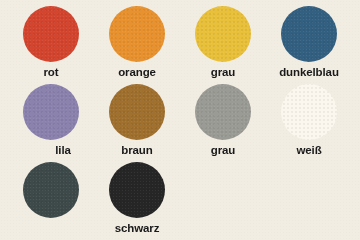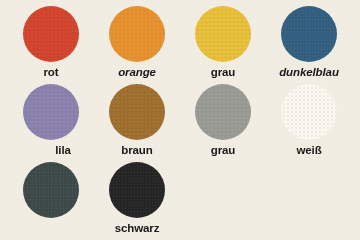--- a/index.html
+++ b/index.html
@@ -102,33 +102,33 @@
 <div id="color-chart" style="background: rgb(242, 237, 227);">
   <div class="grid">
 
     <div class="cell">
       <div class="swatch" style="background-color: rgb(211, 69, 46);"></div>
       <div class="label" style="color: rgb(26, 26, 26);">rot</div>
     </div>
 
     <div class="cell">
       <div class="swatch" style="background-color: rgb(232, 146, 47);"></div>
-      <div class="label" style="color: rgb(26, 26, 26); font-style: italic;">orange</div>
+      <div class="label" style="color: rgb(26, 26, 26);">orange</div>
     </div>
 
     <div class="cell">
       <div class="swatch" style="background-color: rgb(233, 192, 58);"></div>
       <div class="label" style="color: rgb(26, 26, 26);">grau</div>
     </div>
 
 
 
     <div class="cell">
       <div class="swatch" style="background-color: rgb(51, 96, 128);"></div>
-      <div class="label" style="color: rgb(26, 26, 26); font-style: italic;">dunkelblau</div>
+      <div class="label" style="color: rgb(26, 26, 26);">dunkelblau</div>
     </div>
 
     <div class="cell">
       <div class="swatch" style="background-color: rgb(139, 130, 174);"></div>
       <div class="label" style="color: rgb(26, 26, 26); margin-left: 24px;">lila</div>
     </div>
 
     <div class="cell">
       <div class="swatch" style="background-color: rgb(160, 112, 47);"></div>
       <div class="label" style="color: rgb(26, 26, 26);">braun</div>

